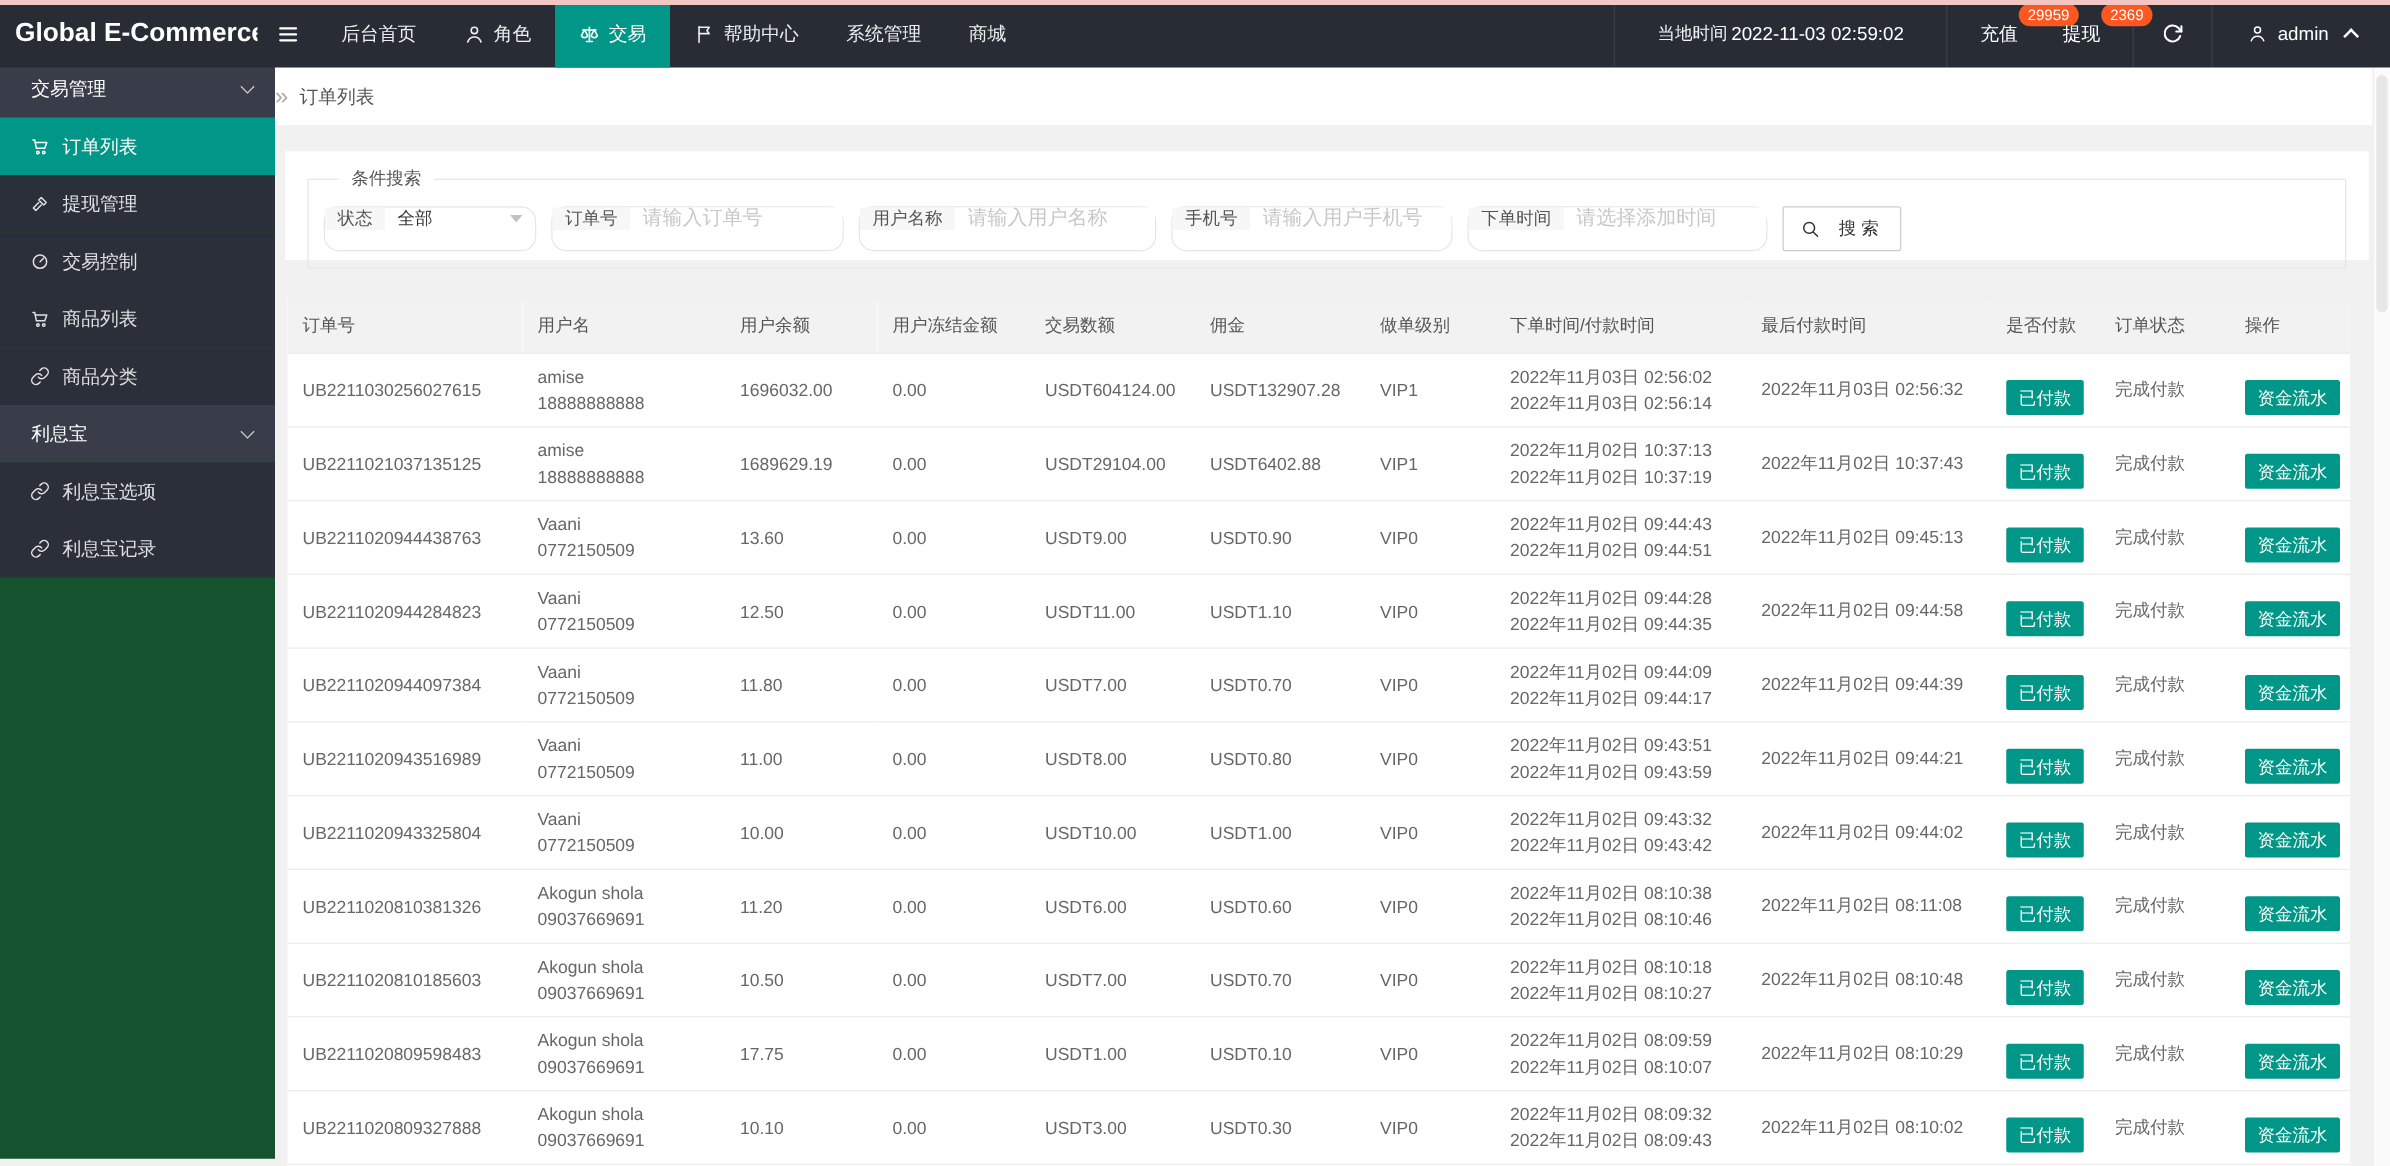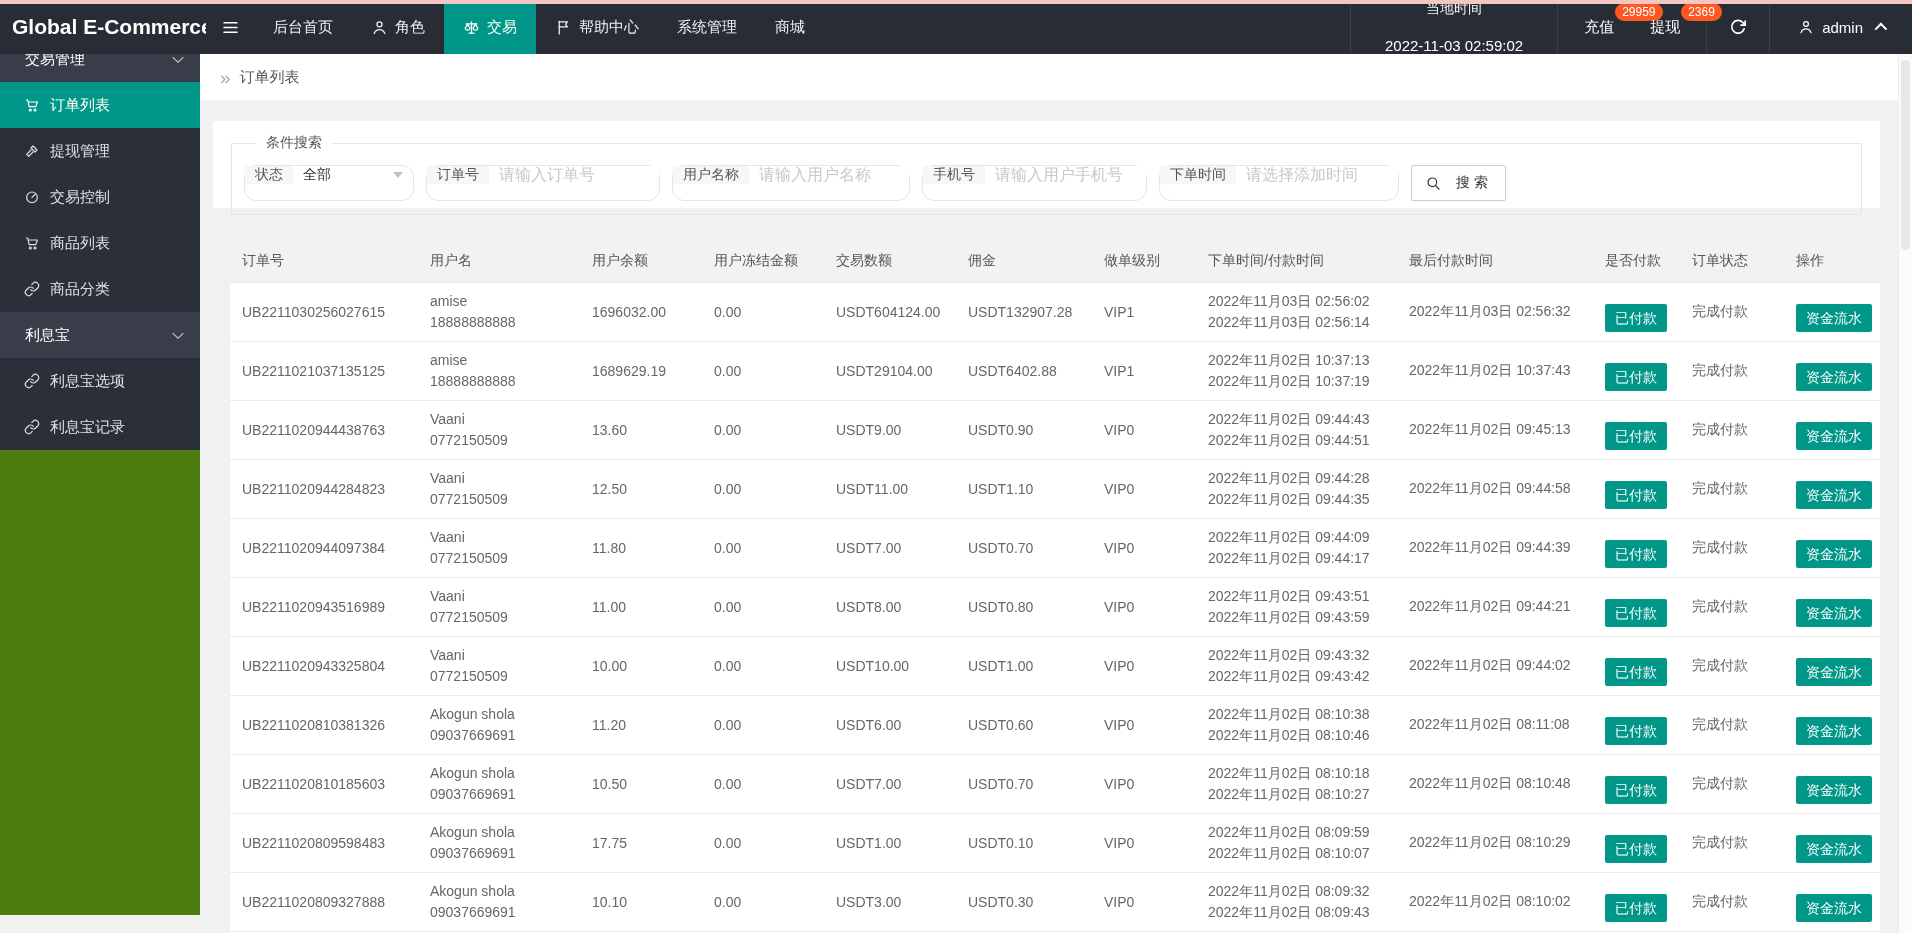--- a/index.html
+++ b/index.html
@@ -16,56 +16,56 @@
   .logo { width:206px; display:flex; align-items:center; padding-left:12px; font-size:21px; font-weight:bold;
     white-space:nowrap; overflow:hidden; }
   .hamburger { width:48px; display:flex; align-items:center; justify-content:center; cursor:pointer; }
   .hamburger .icon { width:19px; height:19px; }
   .top-nav { display:flex; align-items:stretch; }
   .nav-item { display:flex; align-items:center; gap:7px; padding:0 19px; font-size:15px; cursor:pointer;
     color:rgba(255,255,255,.92); }
   .nav-item.active { background:#009688; color:#fff; }
   .nav-icon { width:17px; height:17px; display:inline-flex; }
   .header-right { margin-left:auto; display:flex; align-items:stretch; }
-  .time-block { display:flex; flex-direction:column; justify-content:space-between; align-items:center; gap:3px;
+  .time-block { display:flex; flex-direction:row; justify-content:flex-start; align-items:center; gap:3px;
     padding:0 34px; border-left:1px solid rgba(255,255,255,.09); border-right:1px solid rgba(255,255,255,.09); }
   .time-label { font-size:14px; color:rgba(255,255,255,.95); }
   .time-value { font-size:15px; }
   .quick-zone { display:flex; align-items:stretch; padding:0 8px; }
   .quick-item { position:relative; display:flex; align-items:center; font-size:15px; margin:0 18px; cursor:pointer; }
   .badge { position:absolute; top:3px; left:100%; margin-left:1px; background:#ff5722; color:#fff; font-size:12px;
     line-height:18px; height:18px; padding:0 7px; border-radius:9px; white-space:nowrap; }
   .refresh-block { display:flex; align-items:center; padding:0 22px; cursor:pointer;
     border-left:1px solid rgba(255,255,255,.09); }
   .refresh-block .icon { width:18px; height:18px; }
   .admin-block { display:flex; align-items:center; gap:8px; padding:0 28px; cursor:pointer;
     border-left:1px solid rgba(255,255,255,.09); font-size:15px; }
   .admin-block .icon { width:16px; height:16px; }
   .caret-up { width:9px; height:9px; border-top:2px solid #fff; border-right:2px solid #fff;
     transform:rotate(-45deg) translateY(2px); margin-left:4px; }
 
   
-  .sidebar { position:absolute; top:36px; left:0; width:200px; height:879px; background:#4d7c0f; z-index:10; }
+  .sidebar { position:absolute; top:48px; left:0; width:220px; height:879px; background:#14532d; z-index:10; }
   .side-row { height:46px; display:flex; align-items:center; position:relative; cursor:pointer; font-size:15px; }
   .side-group { padding-left:25px; color:#fff; background:#393d49; }
   .side-child { padding-left:24px; gap:10px; background:#2b2f39; color:rgba(255,255,255,.85); }
   .side-child.active { background:#009688; color:#fff; }
   .side-icon { width:16px; height:16px; display:inline-flex; flex:0 0 auto; }
   .group-caret { position:absolute; right:18px; top:50%; width:8px; height:8px; border-right:1.5px solid rgba(255,255,255,.75);
     border-bottom:1.5px solid rgba(255,255,255,.75); transform:translateY(-70%) rotate(45deg); }
 
   
   .main { position:absolute; top:54px; left:200px; right:0; bottom:0; }
   .breadcrumb-bar { height:46px; background:#fff; display:flex; align-items:center; gap:9px; padding-left:20px; }
   .crumb-sep { color:#a9a9a9; font-size:19px; line-height:1; }
   .crumb-title { color:#555; font-size:15px; }
   .content { position:absolute; top:46px; left:0; right:0; bottom:0; background:#f1f1f1; }
 
   
-  .search-card { position:absolute; left:13px; top:21px; width:1667px; height:87px; background:#fff; }
+  .search-card { position:absolute; left:28px; top:21px; width:1667px; height:87px; background:#fff; }
   .search-card fieldset { margin:13px 18px 0 18px; border:1px solid #e6e6e6; padding:13px 12px 13px 12px; }
   .search-card legend { font-size:14px; color:#555; padding:0 10px; margin-left:12px; }
   .filters { display:flex; align-items:center; gap:12px; }
   .fgroup { display:flex; align-items:flex-start; height:36px; border:1px solid #e6e6e6; border-radius:12px; background:#fff; }
   .flabel { display:flex; align-items:center; padding:0 10px; background:#f7f7f7; font-size:14px; color:#555; white-space:nowrap; }
   .fselect { display:flex; align-items:center; justify-content:space-between; width:120px; padding:0 10px; cursor:pointer; }
   .fselect .sel-value { font-size:14px; color:#333; }
   .sel-caret { width:0; height:0; border-left:5px solid transparent; border-right:5px solid transparent;
     border-top:6px solid #c2c2c2; }
   .fgroup input { border:none; outline:none; font-size:16px; color:#333; padding:0 10px; background:#fff;

